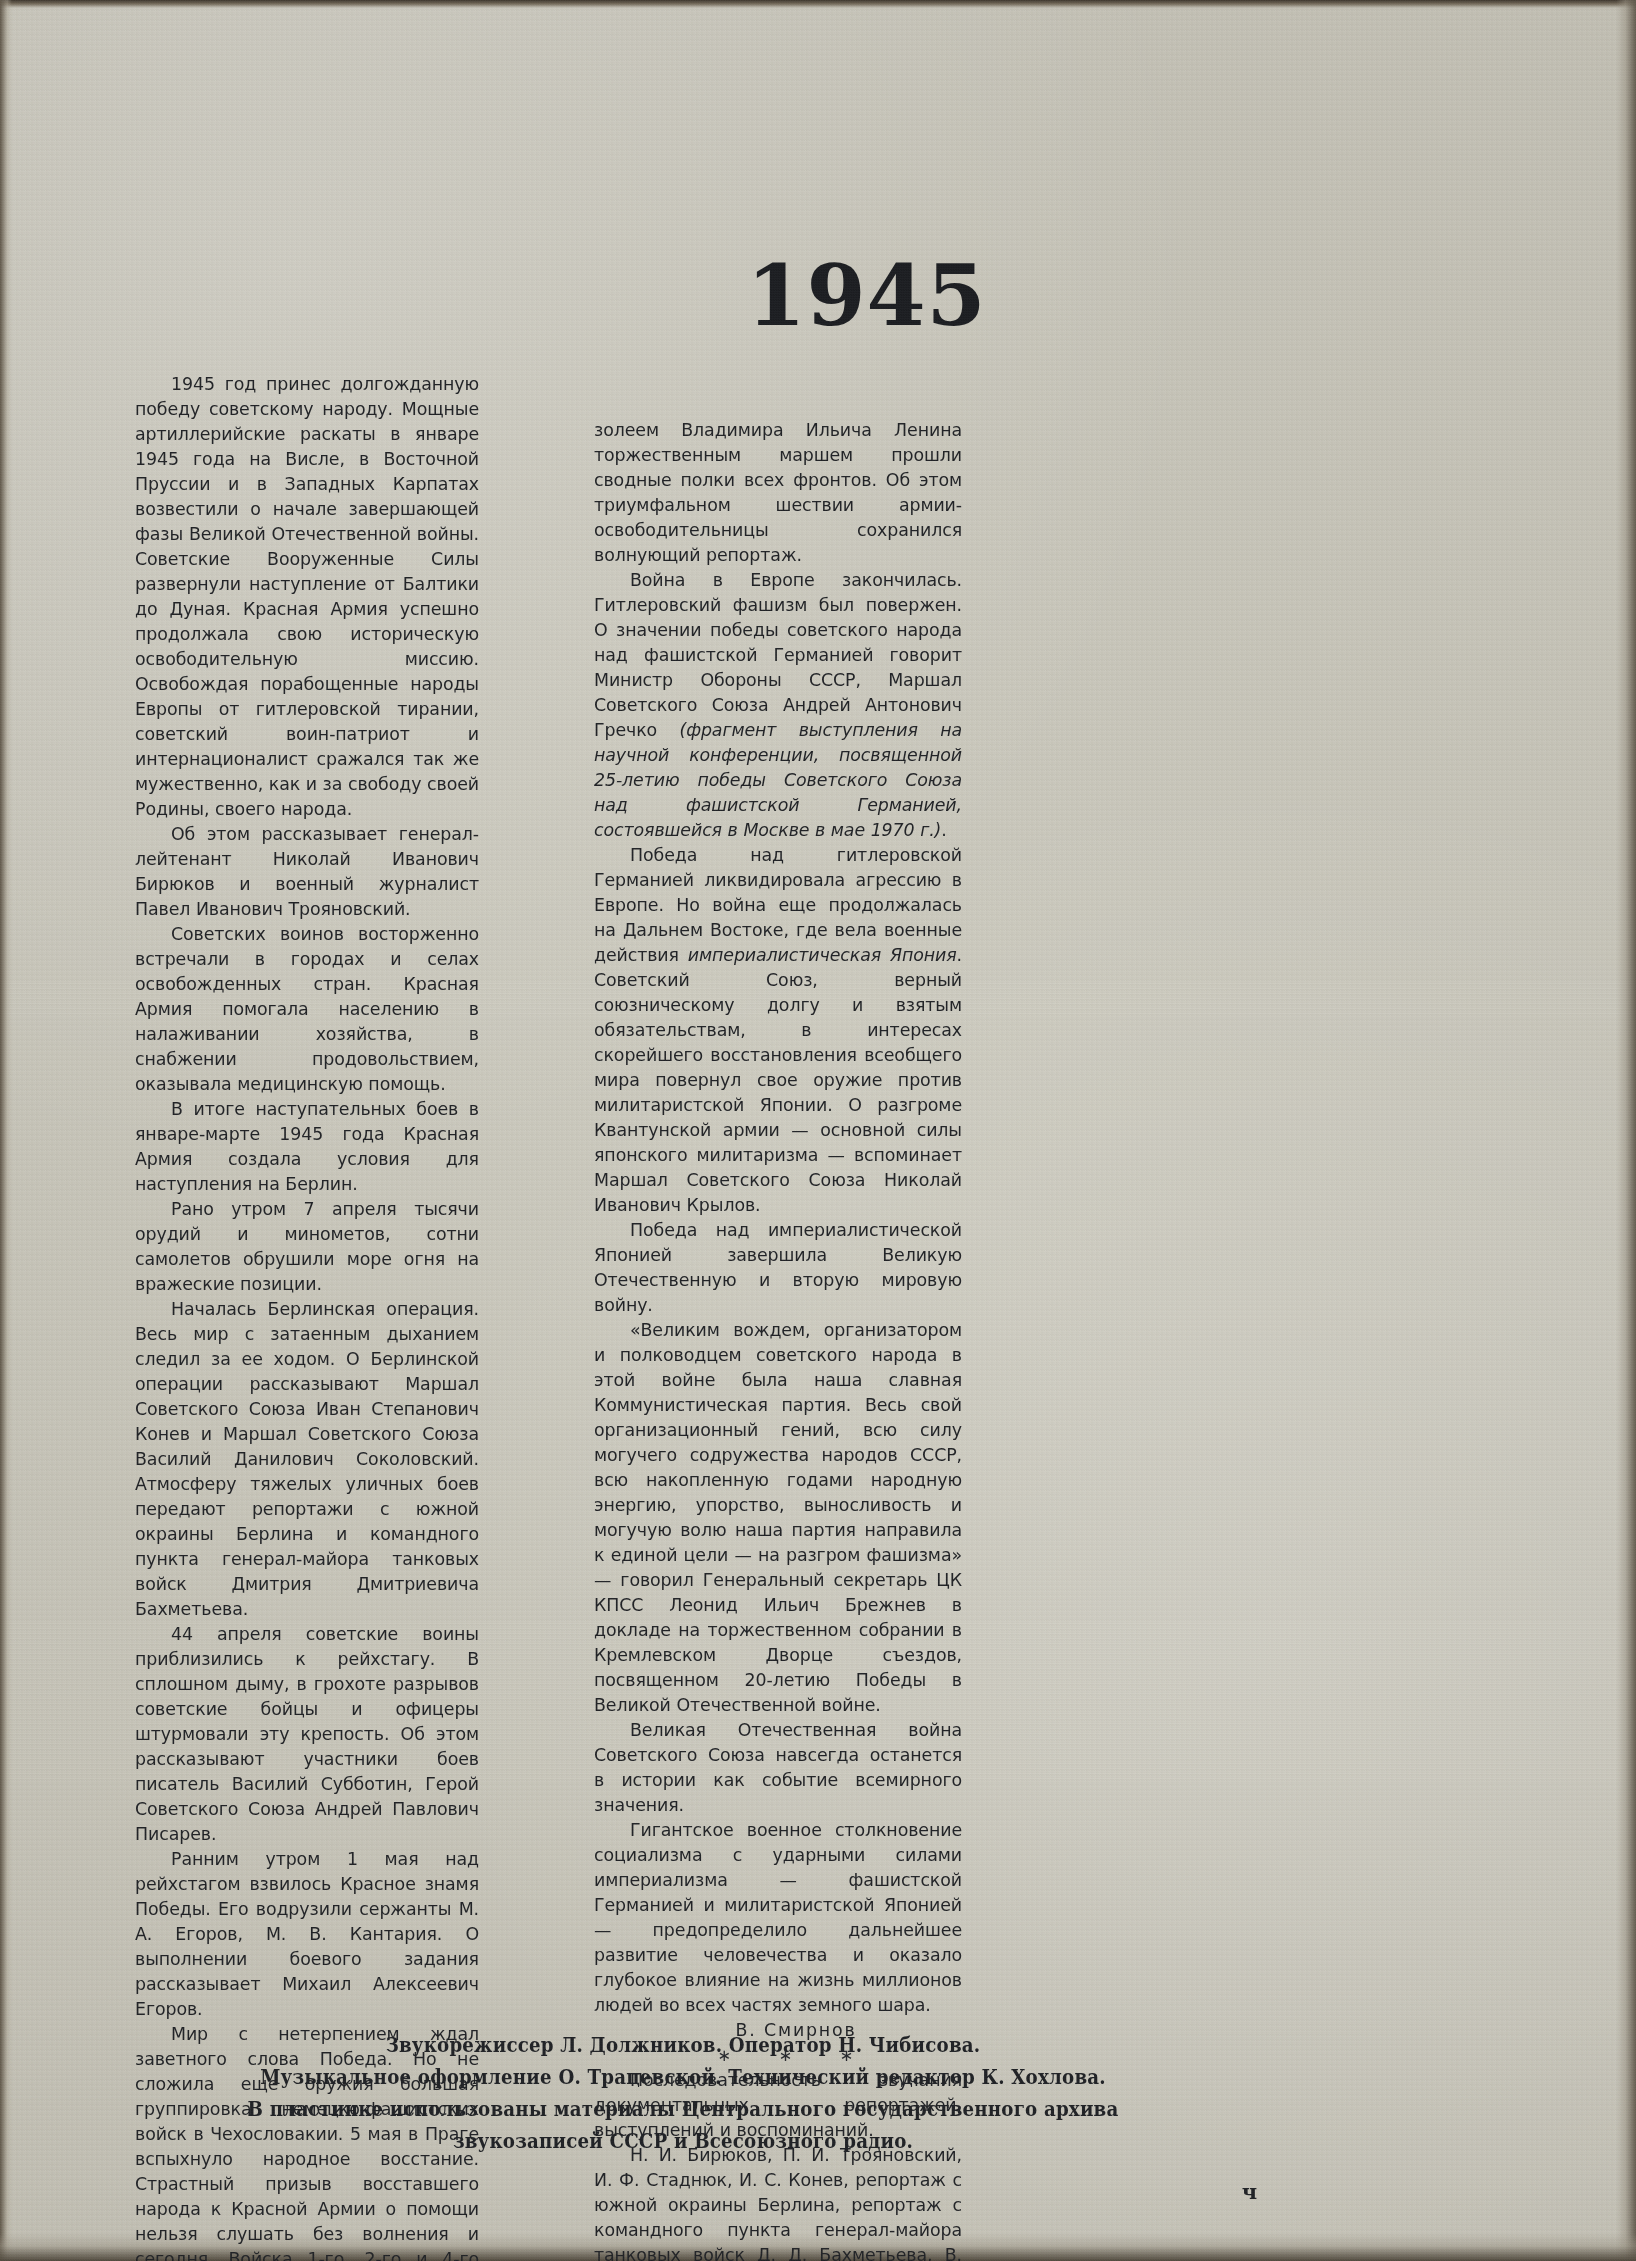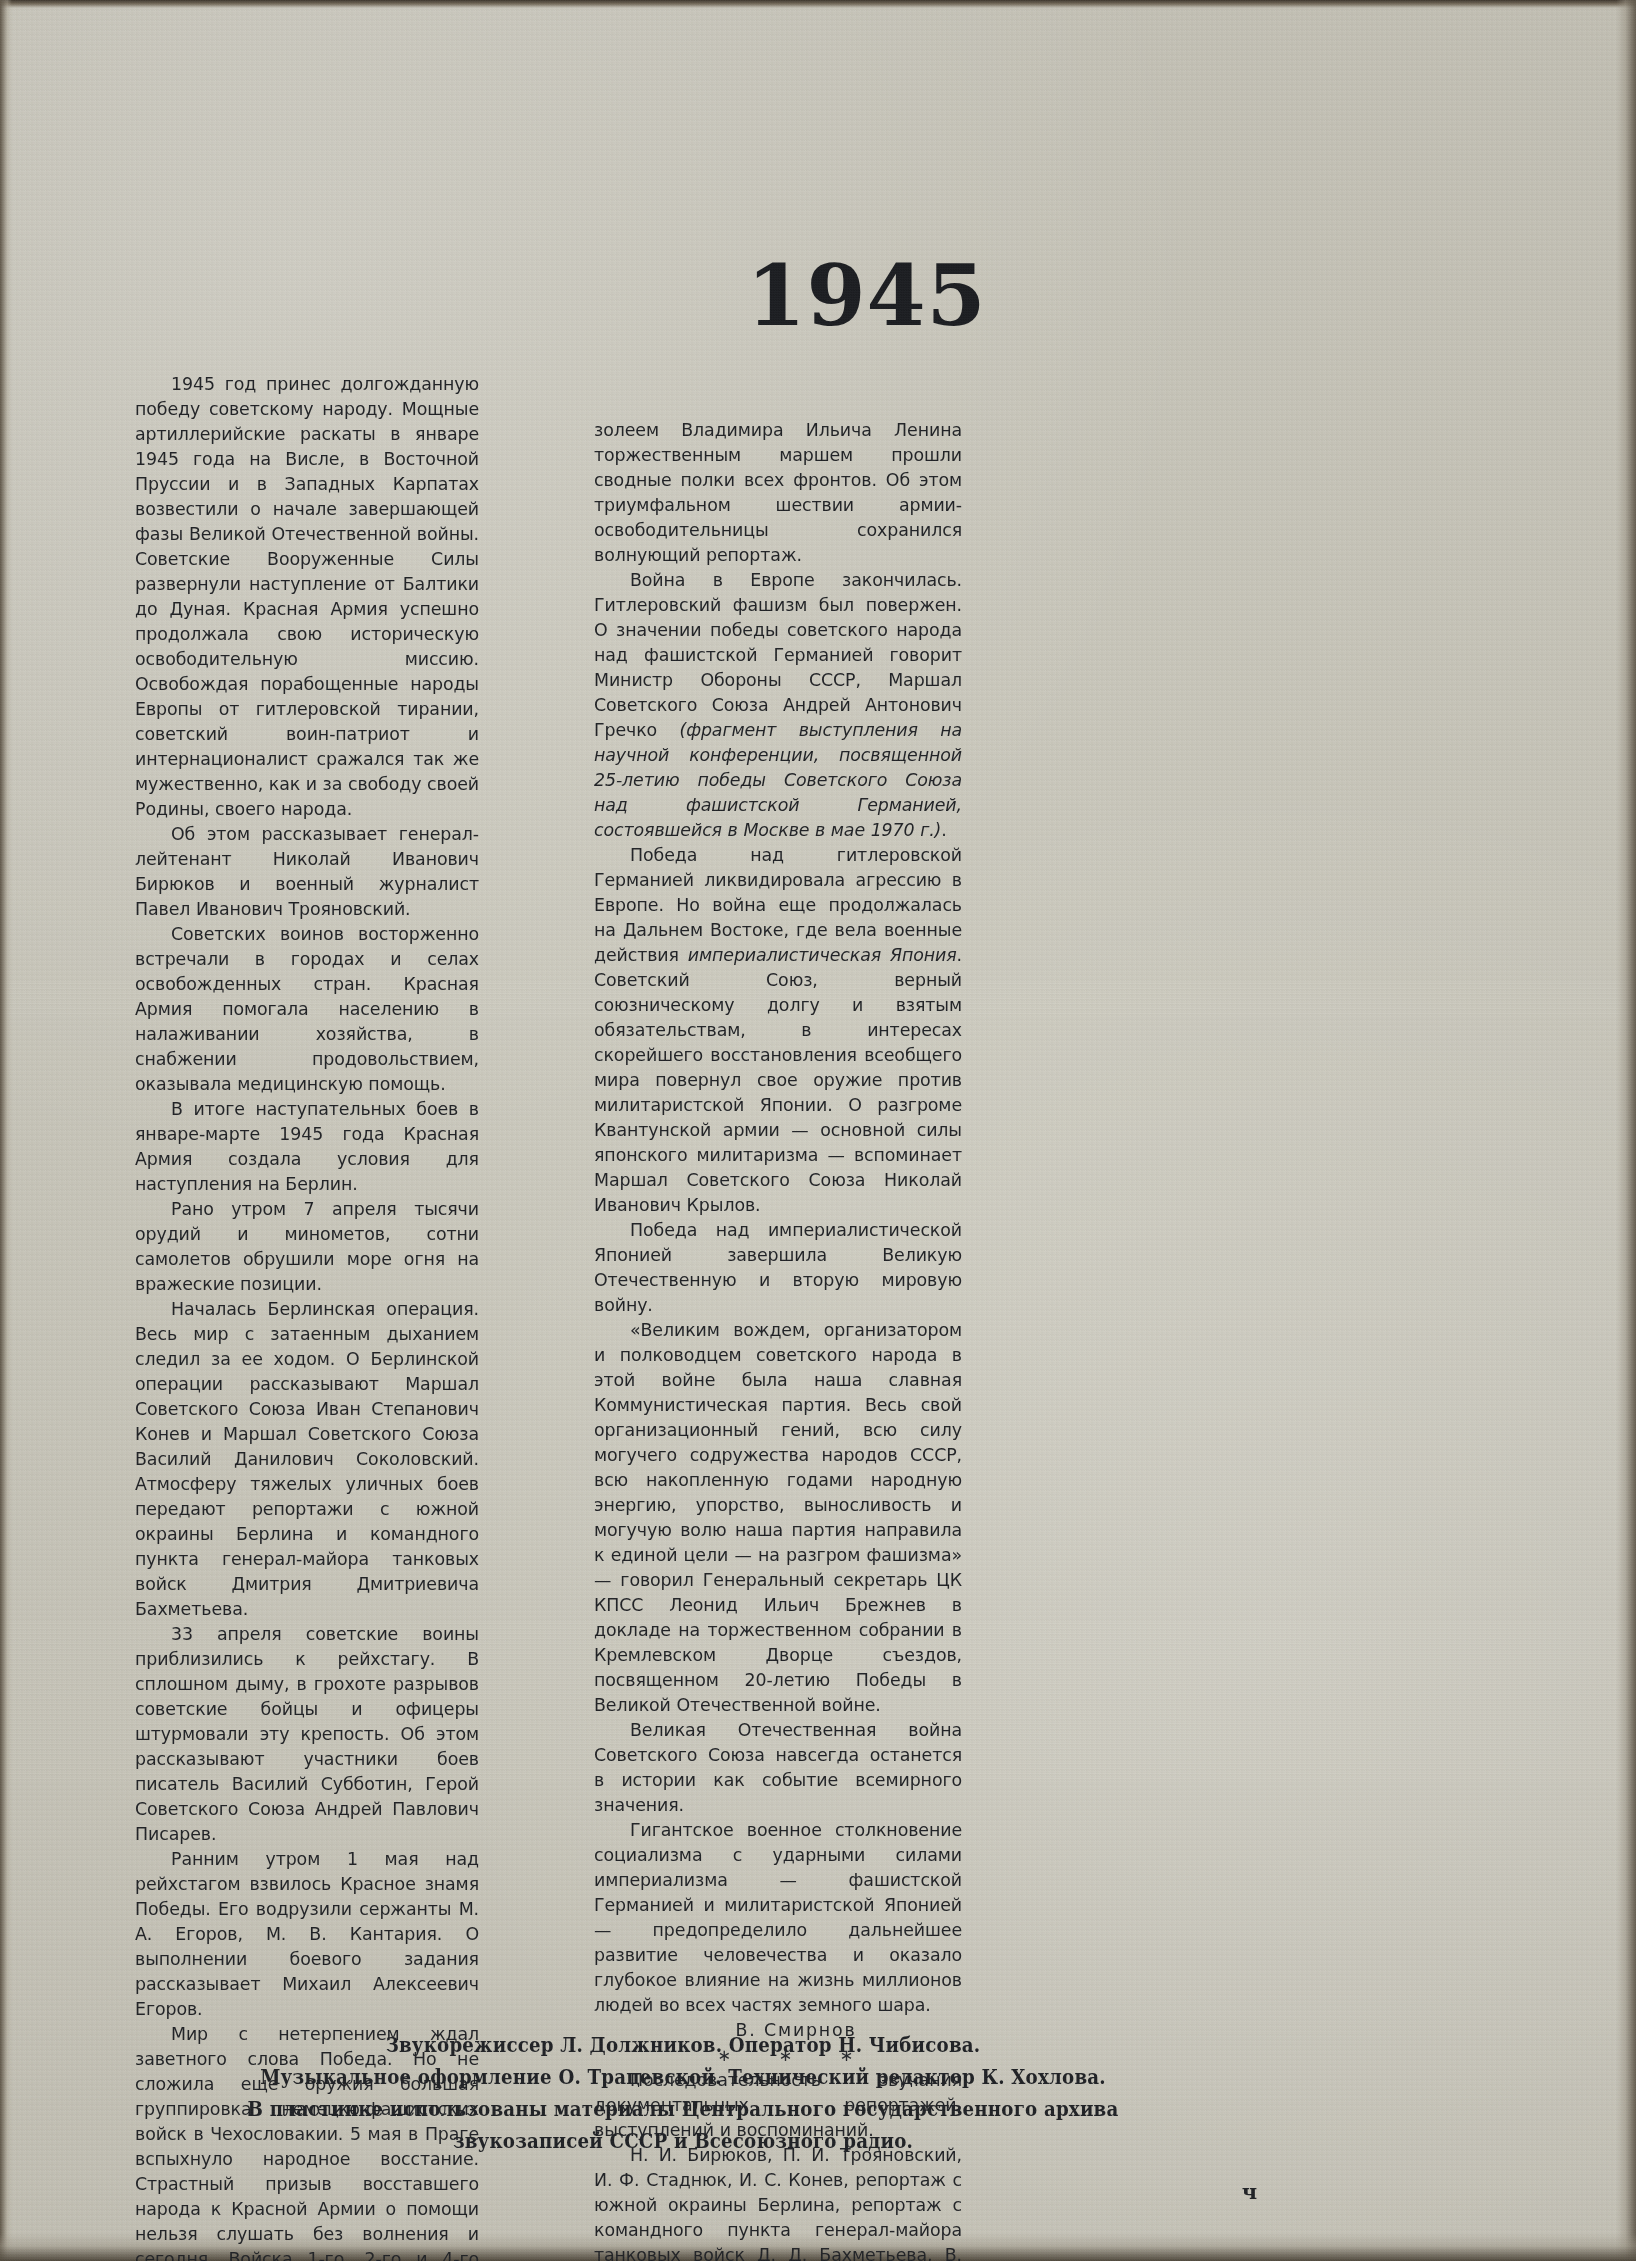--- a/index.html
+++ b/index.html
@@ -147,21 +147,21 @@
 
   <div id="columns">
 
     <div class="col left">
       <p>1945 год принес долгожданную победу советскому народу. Мощные артиллерийские раскаты в январе 1945 года на Висле, в Восточной Пруссии и в Западных Карпатах возвестили о начале завершающей фазы Великой Отечественной войны. Советские Вооруженные Силы развернули наступление от Балтики до Дуная. Красная Армия успешно продолжала свою историческую освободительную миссию. Освобождая порабощенные народы Европы от гитлеровской тирании, советский воин-патриот и интернационалист сражался так же мужественно, как и за свободу своей Родины, своего народа.</p>
       <p>Об этом рассказывает генерал-лейтенант Николай Иванович Бирюков и военный журналист Павел Иванович Трояновский.</p>
       <p>Советских воинов восторженно встречали в городах и селах освобожденных стран. Красная Армия помогала населению в налаживании хозяйства, в снабжении продовольствием, оказывала медицинскую помощь.</p>
       <p>В итоге наступательных боев в январе-марте 1945 года Красная Армия создала условия для наступления на Берлин.</p>
       <p>Рано утром 7 апреля тысячи орудий и минометов, сотни самолетов обрушили море огня на вражеские позиции.</p>
       <p>Началась Берлинская операция. Весь мир с затаенным дыханием следил за ее ходом. О Берлинской операции рассказывают Маршал Советского Союза Иван Степанович Конев и Маршал Советского Союза Василий Данилович Соколовский. Атмосферу тяжелых уличных боев передают репортажи с южной окраины Берлина и командного пункта генерал-майора танковых войск Дмитрия Дмитриевича Бахметьева.</p>
-      <p>33 апреля советские воины приблизились к рейхстагу. В сплошном дыму, в грохоте разрывов советские бойцы и офицеры штурмовали эту крепость. Об этом рассказывают участники боев писатель Василий Субботин, Герой Советского Союза Андрей Павлович Писарев.</p>
+      <p>44 апреля советские воины приблизились к рейхстагу. В сплошном дыму, в грохоте разрывов советские бойцы и офицеры штурмовали эту крепость. Об этом рассказывают участники боев писатель Василий Субботин, Герой Советского Союза Андрей Павлович Писарев.</p>
       <p>Ранним утром 1 мая над рейхстагом взвилось Красное знамя Победы. Его водрузили сержанты М. А. Егоров, М. В. Кантария. О выполнении боевого задания рассказывает Михаил Алексеевич Егоров.</p>
       <p>Мир с нетерпением ждал заветного слова Победа. Но не сложила еще оружия большая группировка немецко-фашистских войск в Чехословакии. 5 мая в Праге вспыхнуло народное восстание. Страстный призыв восставшего народа к Красной Армии о помощи нельзя слушать без волнения и сегодня. Войска 1-го, 2-го и 4-го Украинских фронтов устремились к Праге.</p>
 
     </div>
 
     <div class="col right">
       <p class="noindent">золеем Владимира Ильича Ленина торжественным маршем прошли сводные полки всех фронтов. Об этом триумфальном шествии армии-освободительницы сохранился волнующий репортаж.</p>
 
       <p><span>Война в Европе закончилась. Гитлеровский фашизм был повержен. О значении победы советского народа над фашистской Германией говорит Министр Обороны СССР, Маршал Советского Союза Андрей Антонович Гречко </span><i>(фрагмент выступления на научной конференции, посвященной 25-летию победы Советского Союза над фашистской Германией, состоявшейся в Москве в мае 1970 г.)</i><span>.</span></p>
 

